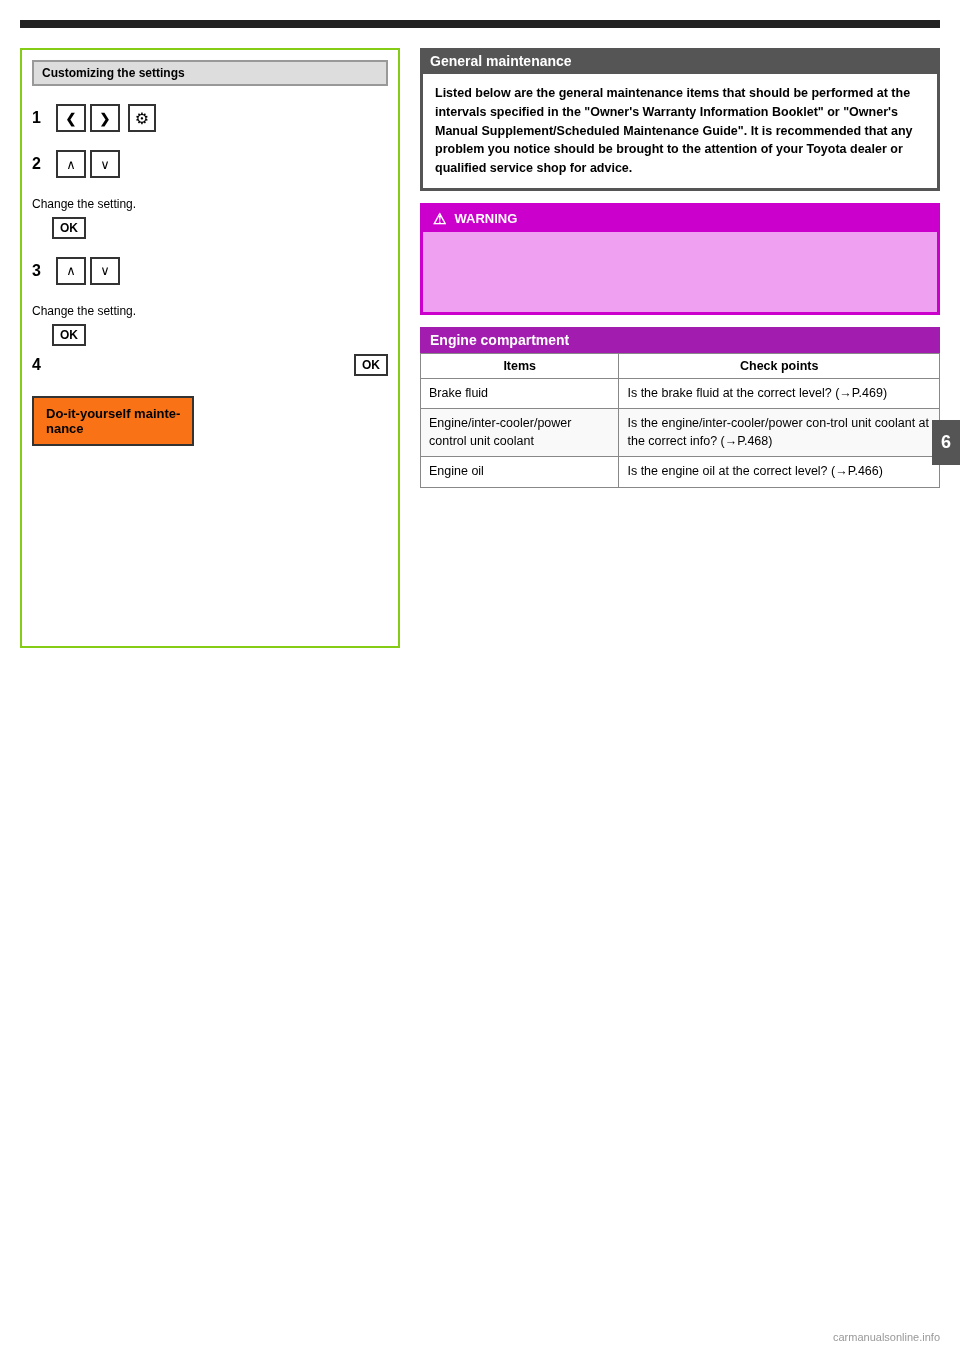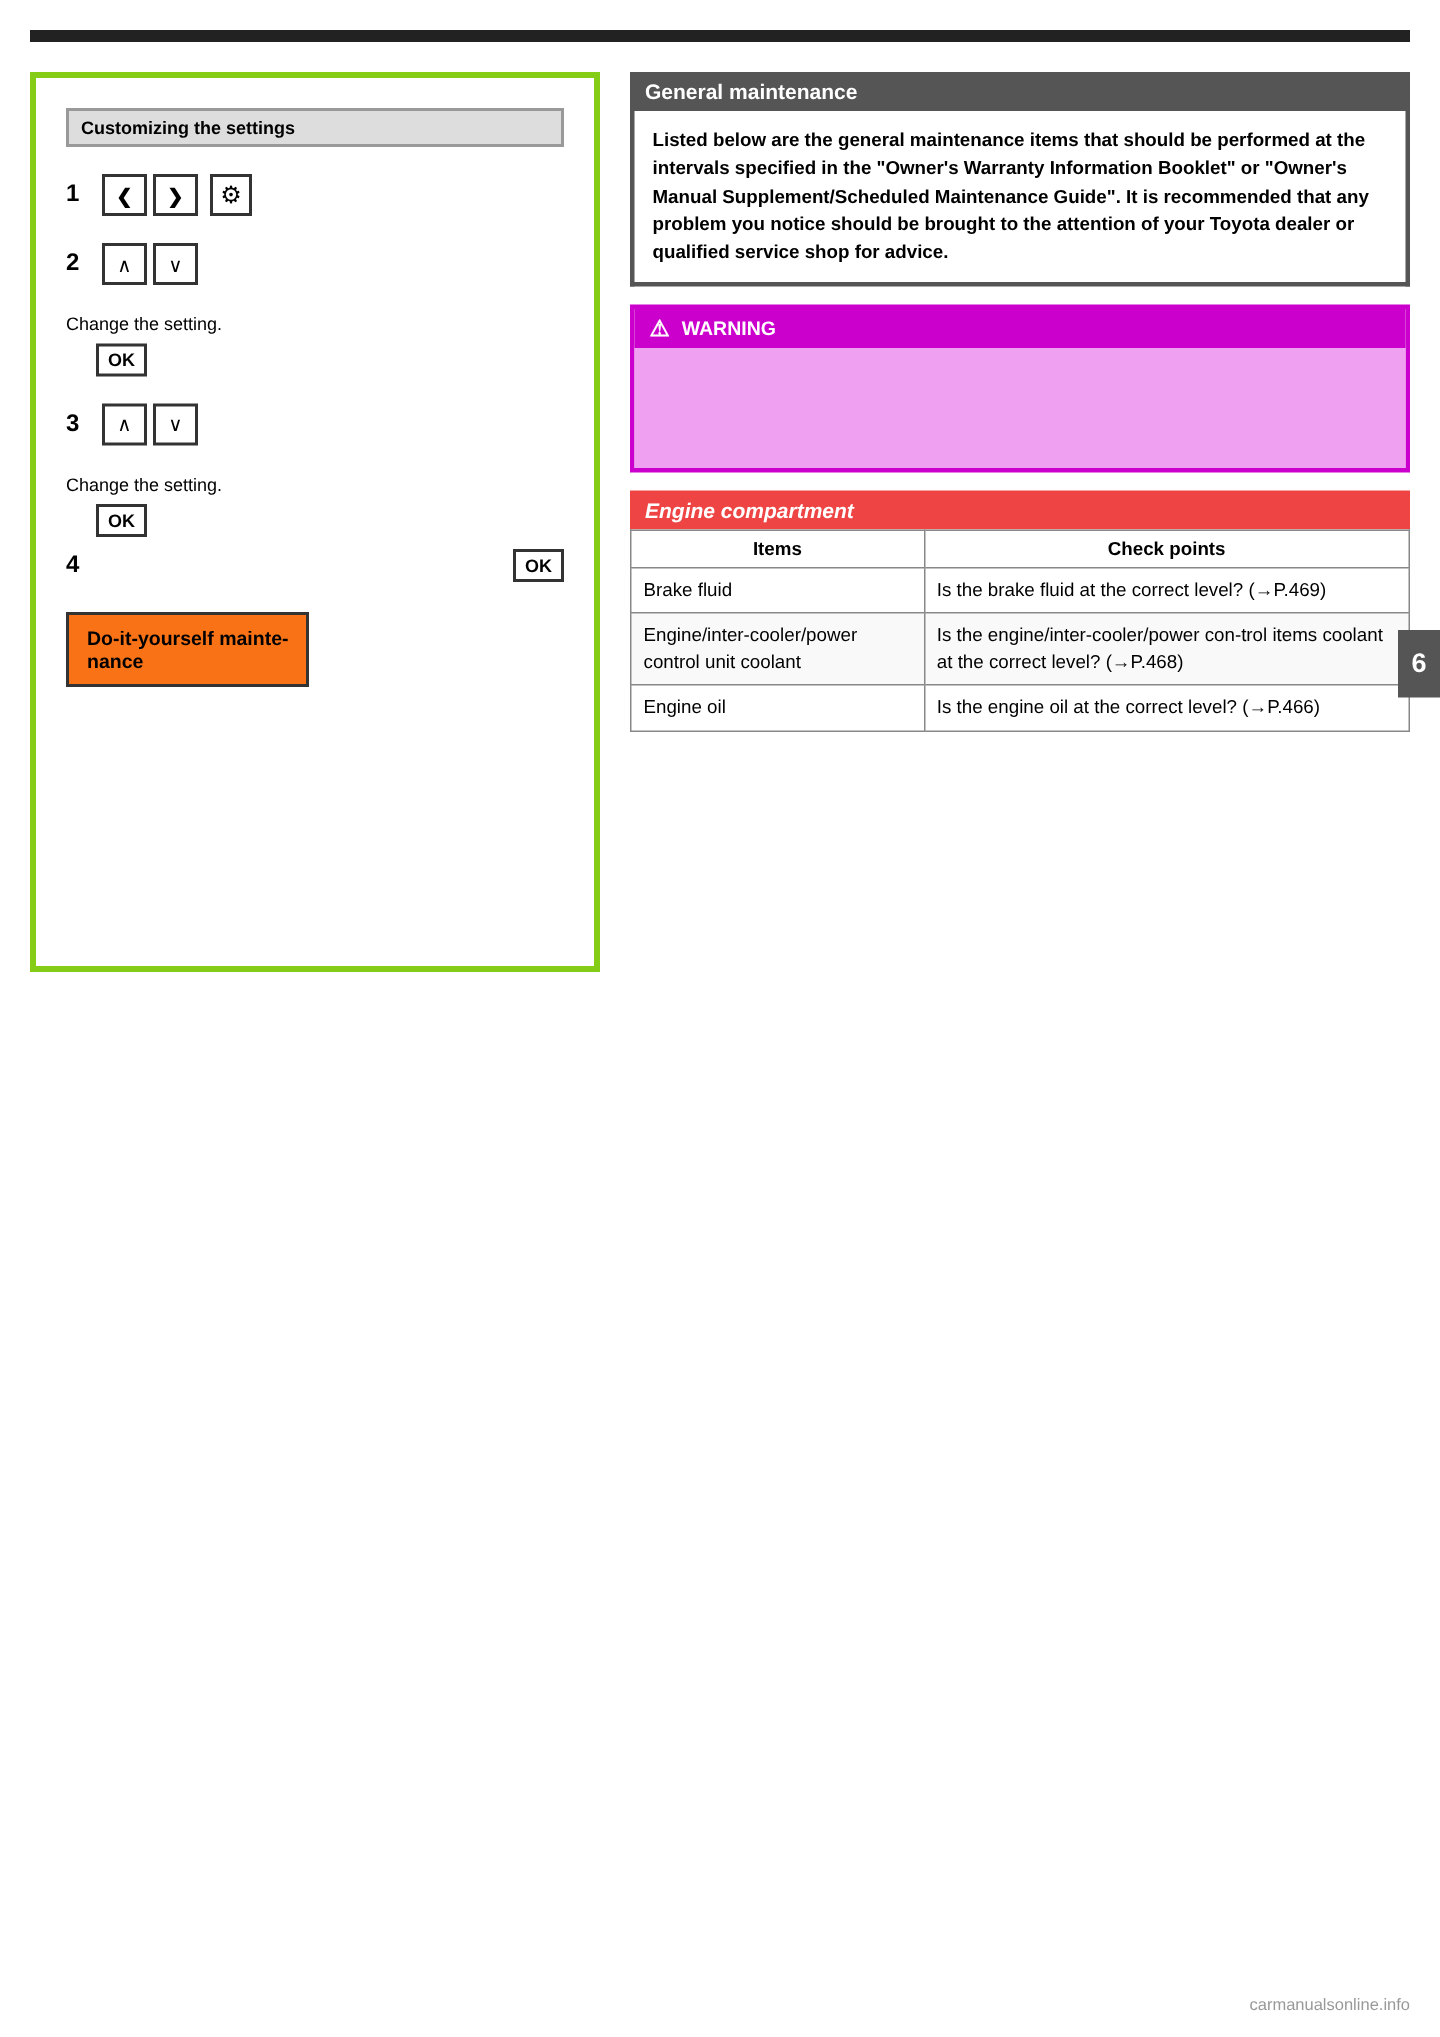--- a/index.html
+++ b/index.html
@@ -51,22 +51,22 @@
     }
 
     
     .left-column {
       width: 380px;
       flex-shrink: 0;
       position: relative;
     }
 
     .left-column-inner {
-      border: 4px solid #84cc16;
-      padding: 20px;
+      border: 2px solid #84cc16;
+      padding: 10px;
       min-height: 600px;
       position: relative;
     }
 
     
     .nav-step {
       display: flex;
       align-items: center;
       margin: 18px 0;
       gap: 8px;
@@ -199,27 +199,26 @@
     }
 
     .warning-content {
       background: #f0a0f0;
       min-height: 80px;
       padding: 8px 10px;
     }
 
     
     .engine-section-header {
-      background: #ef4444;
+      background: #a21caf;
       color: #fff;
       font-weight: bold;
       font-size: 14px;
       padding: 5px 10px;
       margin-bottom: 0;
-      font-style: italic;
     }
 
     
     .maintenance-table {
       width: 100%;
       border-collapse: collapse;
       font-size: 12.5px;
     }
 
     .maintenance-table th {
@@ -416,21 +415,21 @@
             </td>
             <td>
               <span>Is the brake fluid at the correct level? (→P.469)</span>
             </td>
           </tr>
           <tr>
             <td>
               <span>Engine/inter-cooler/power control unit coolant</span>
             </td>
             <td>
-              <span>Is the engine/inter-cooler/power con-trol items coolant at the correct level? (→P.468)</span>
+              <span>Is the engine/inter-cooler/power con-trol unit coolant at the correct info? (→P.468)</span>
             </td>
           </tr>
           <tr>
             <td>
               <span>Engine oil</span>
             </td>
             <td>
               <span>Is the engine oil at the correct level? (→P.466)</span>
             </td>
           </tr>

